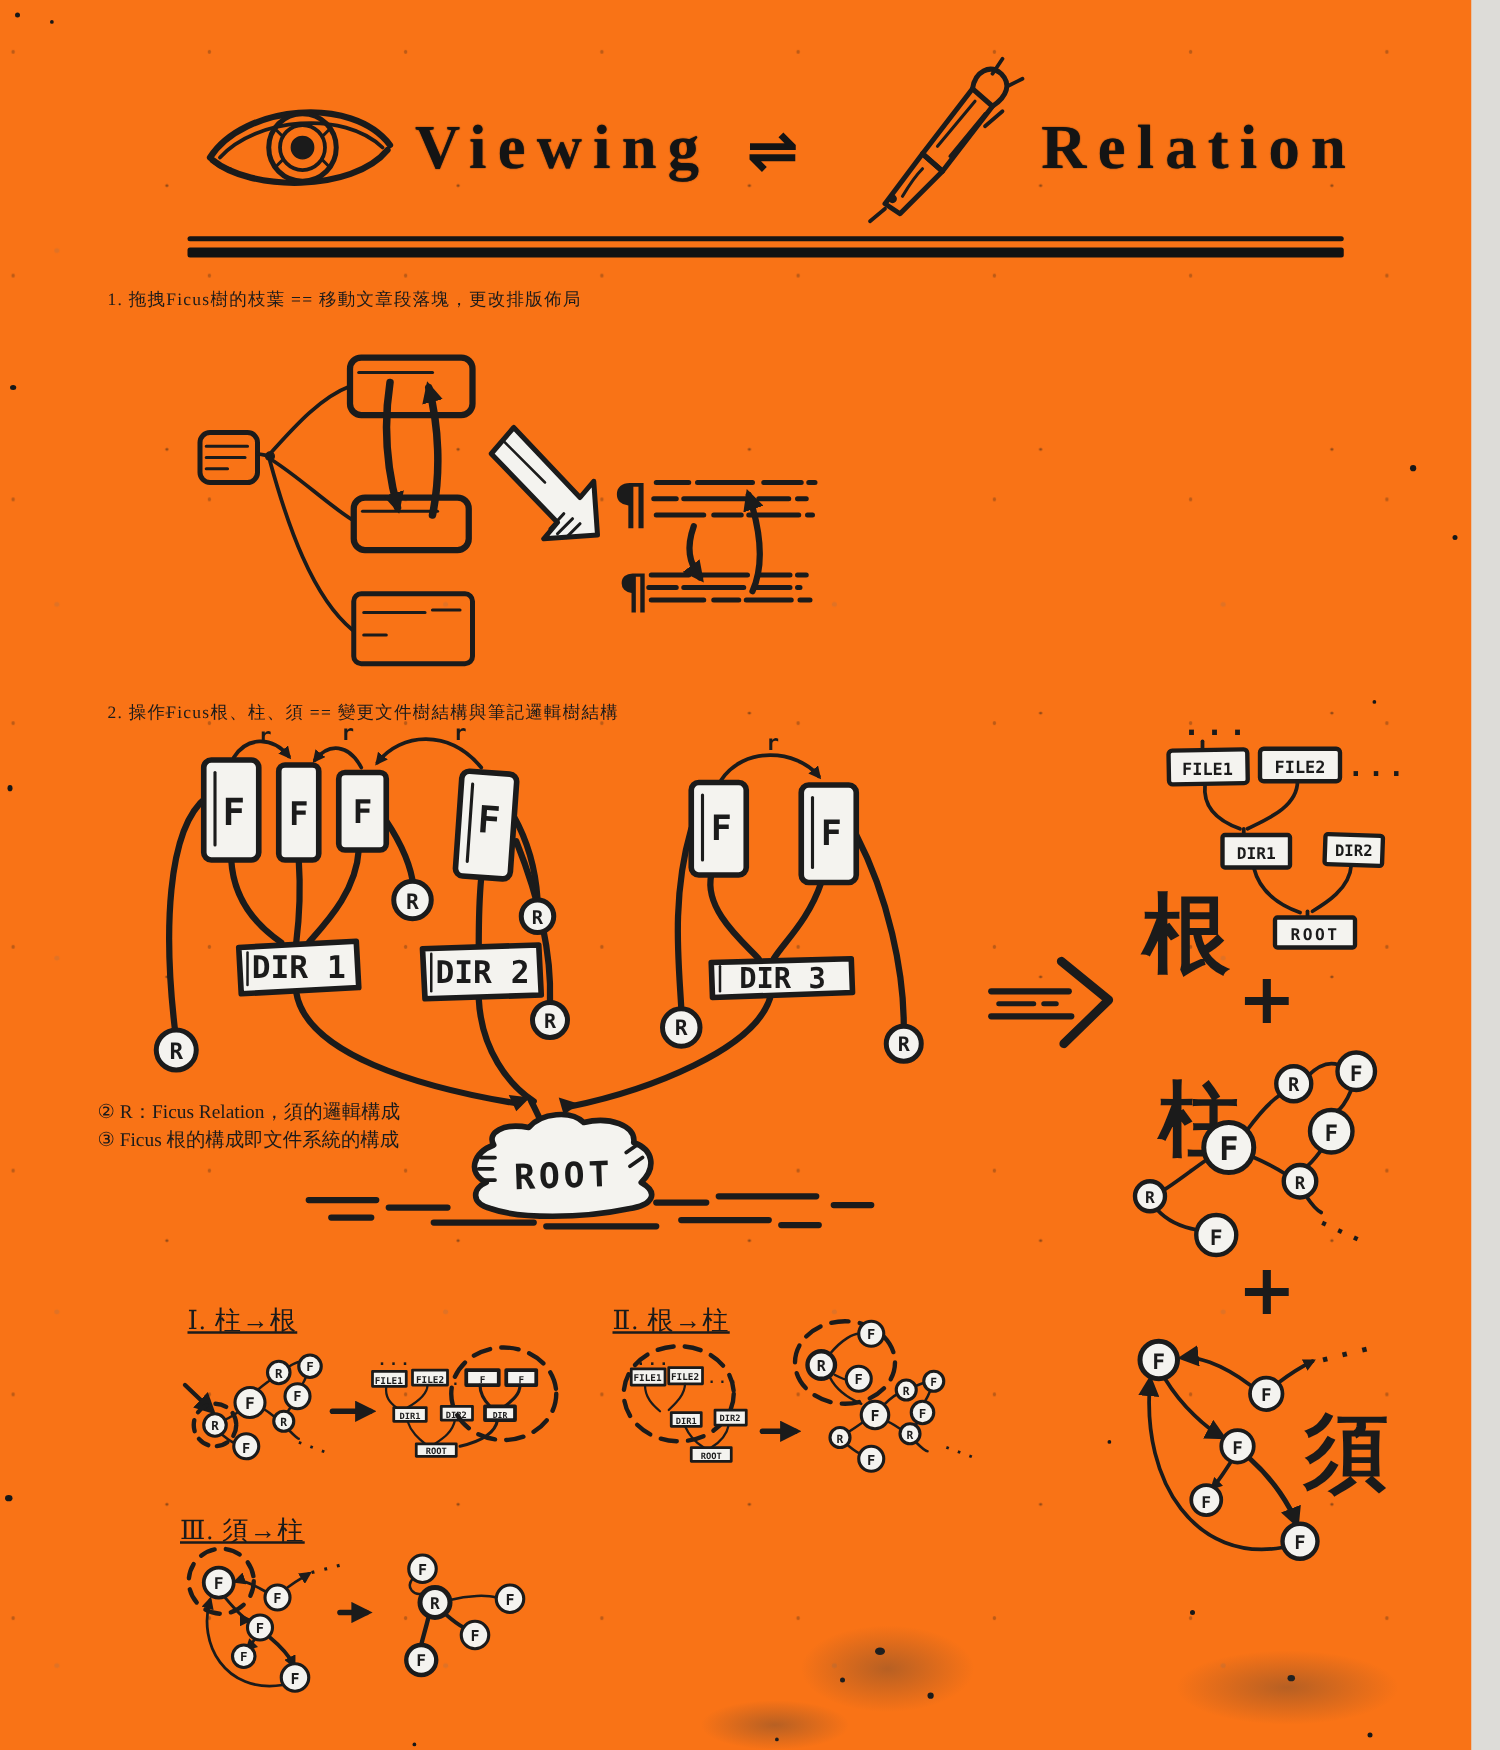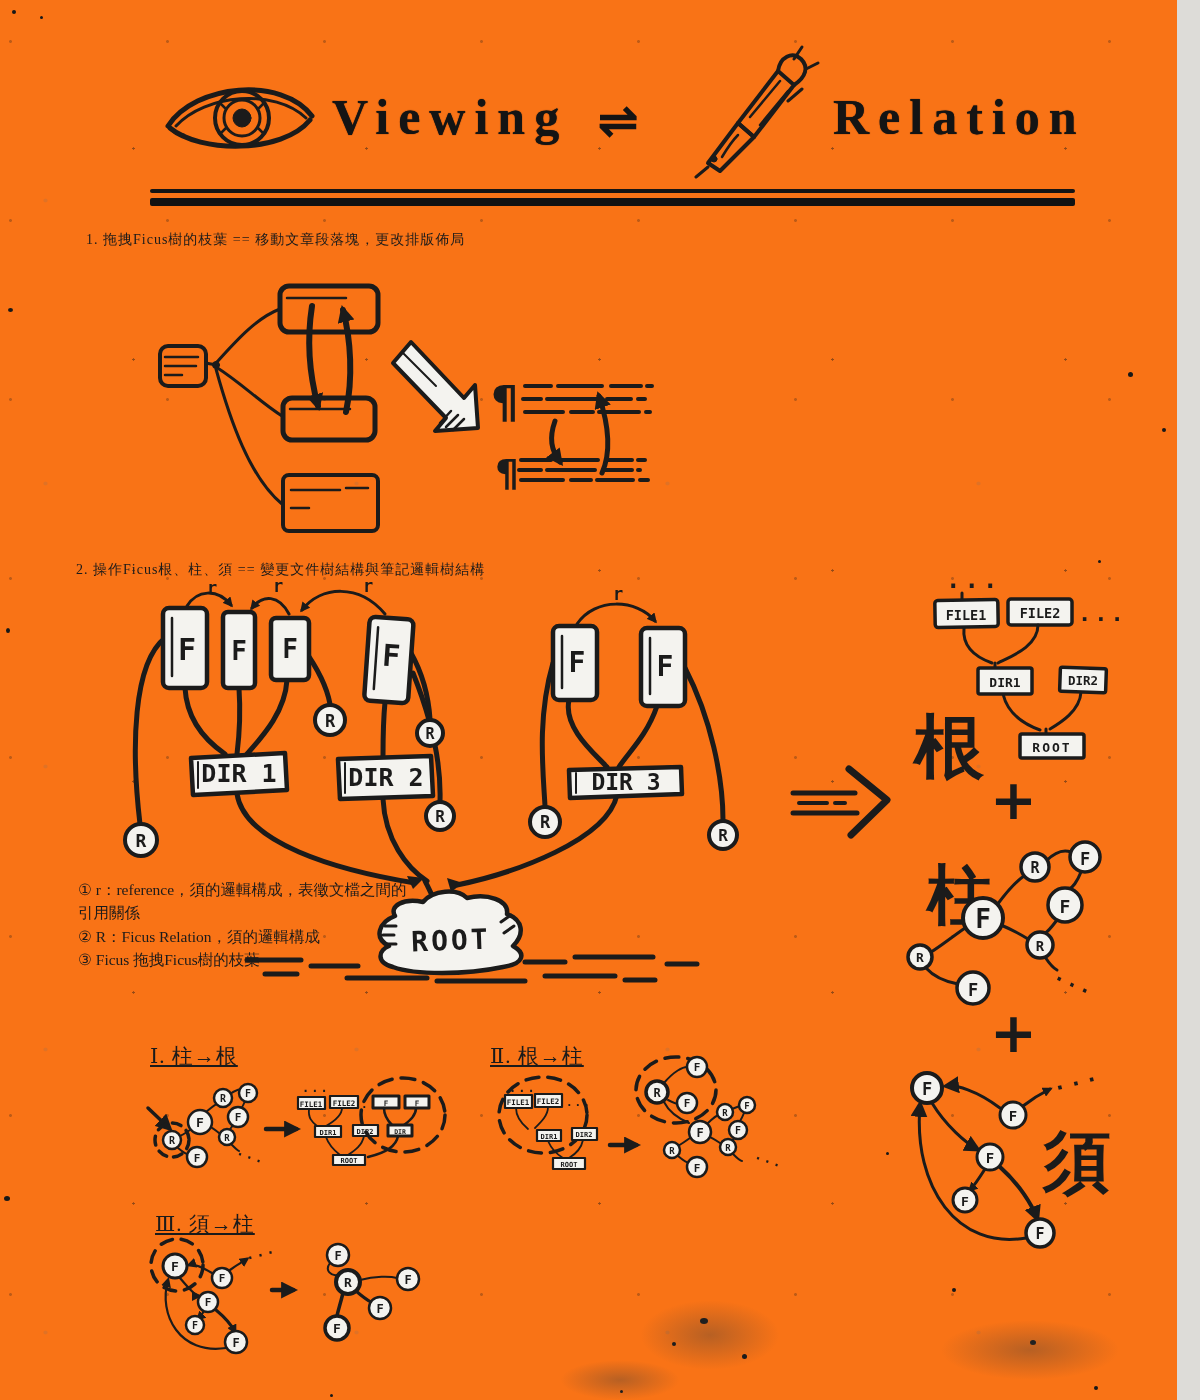--- a/index.html
+++ b/index.html
@@ -126,21 +126,21 @@
       <path d="M381,192 H505" stroke-dasharray="30 7 40 8 26 6"></path>
       <path d="M379,202 H500" stroke-dasharray="22 6 48 9 28 6"></path>
       <path d="M381,212 H508" stroke-dasharray="42 8 20 6 36 7"></path>
     </g>
     <g class="ink">
       <path d="M415,153 C409,170 411,182 420,194" stroke-width="5" marker-end="url(#ah)"></path>
       <path d="M462,205 C471,185 469,158 459,128" stroke-width="5" marker-end="url(#ah)"></path>
     </g>
   </svg>
 
-  <div class="abs cjk heading" style="left:76px;top:561px">2. 操作Ficus根、柱、須 == 變更文件樹結構與筆記邏輯樹結構</div>
+  <div class="abs cjk heading" style="left:86px;top:561px">2. 操作Ficus根、柱、須 == 變更文件樹結構與筆記邏輯樹結構</div>
 
   <svg class="abs" style="left:95px;top:578px" width="685" height="425" viewBox="0 0 685 425">
 
     <g class="ink" stroke-width="5">
       <path d="M70,60 C38,85 36,170 45,246"></path>
       <path d="M90,110 C92,145 114,165 130,176"></path>
       <path d="M144,110 C146,140 144,160 142,176"></path>
       <path d="M192,102 C190,135 166,160 152,176"></path>
       <path d="M208,70 C226,95 233,115 235,126"></path>
       <path d="M290,124 C288,145 288,162 288,178"></path>
@@ -249,23 +249,22 @@
     </g>
     <g class="ink" stroke-width="5">
       <path d="M152,382 H206 M216,388 H263 M170,396 H202"></path>
       <path d="M252,400 H332 M342,403 H430"></path>
       <path d="M430,384 H470 M480,379 H558 M572,386 H602"></path>
       <path d="M450,398 H520 M530,402 H560"></path>
     </g>
   </svg>
 
   <div class="abs cjk footnotes" style="left:78px;top:878px">
-    <div>① r：reference，須的邏輯構成，表徵文檔之間的引用關係</div>
     <div>② R：Ficus Relation，須的邏輯構成</div>
-    <div>③ Ficus 拖拽Ficus樹的枝葉</div>
+    <div>③ Ficus 根的構成即文件系統的構成</div>
   </div>
 
   <svg class="abs" style="left:783px;top:753px" width="120" height="85" viewBox="0 0 120 85">
     <g class="ink">
       <path d="M10,40 H72" stroke-width="5"></path>
       <path d="M16,50 H44 M52,50 H62" stroke-width="4"></path>
       <path d="M10,60 H74" stroke-width="5"></path>
       <path d="M66,16 L104,47 L68,82" stroke-width="7"></path>
     </g>
   </svg>
@@ -513,21 +512,21 @@
       <circle class="ink pf" cx="250" cy="89" r="8" stroke-width="2.5"></circle>
         <text x="250" y="93" font-size="9" text-anchor="middle">R</text>
       <circle class="ink pf" cx="194" cy="92" r="8" stroke-width="2.5"></circle>
         <text x="194" y="96" font-size="9" text-anchor="middle">R</text>
       <circle class="ink pf" cx="219" cy="109" r="10" stroke-width="2.5"></circle>
         <text x="219" y="114" font-size="11" text-anchor="middle">F</text>
       <text x="276" y="100" font-size="13" letter-spacing="2" transform="rotate(20 276 100)">...</text>
     </g>
   </svg>
 
-  <div class="abs cjk tlabel" style="left:155px;top:1210px">Ⅲ. 須→柱</div>
+  <div class="abs cjk tlabel" style="left:144px;top:1210px">Ⅲ. 須→柱</div>
   <svg class="abs" style="left:138px;top:1238px" width="345" height="140" viewBox="0 0 345 140">
     <circle class="ink" cx="39" cy="27" r="26" stroke-width="3.5" stroke-dasharray="12 9"></circle>
     <g class="ink" stroke-width="2.2">
       <path d="M92,32 C100,26 106,23 109,21" marker-end="url(#ahs)"></path>
       <path d="M74,35 C62,28 54,26 51,27" marker-end="url(#ahs)"></path>
       <path d="M42,40 C52,52 59,58 61,58" marker-end="url(#ahs)"></path>
       <path d="M66,73 C63,78 61,80 60,81" marker-end="url(#ahs)"></path>
       <path d="M78,72 C90,82 95,90 97,94" stroke-width="3" marker-end="url(#ahs)"></path>
       <path d="M88,110 C42,117 20,77 30,42" marker-end="url(#ahs)"></path>
     </g>

